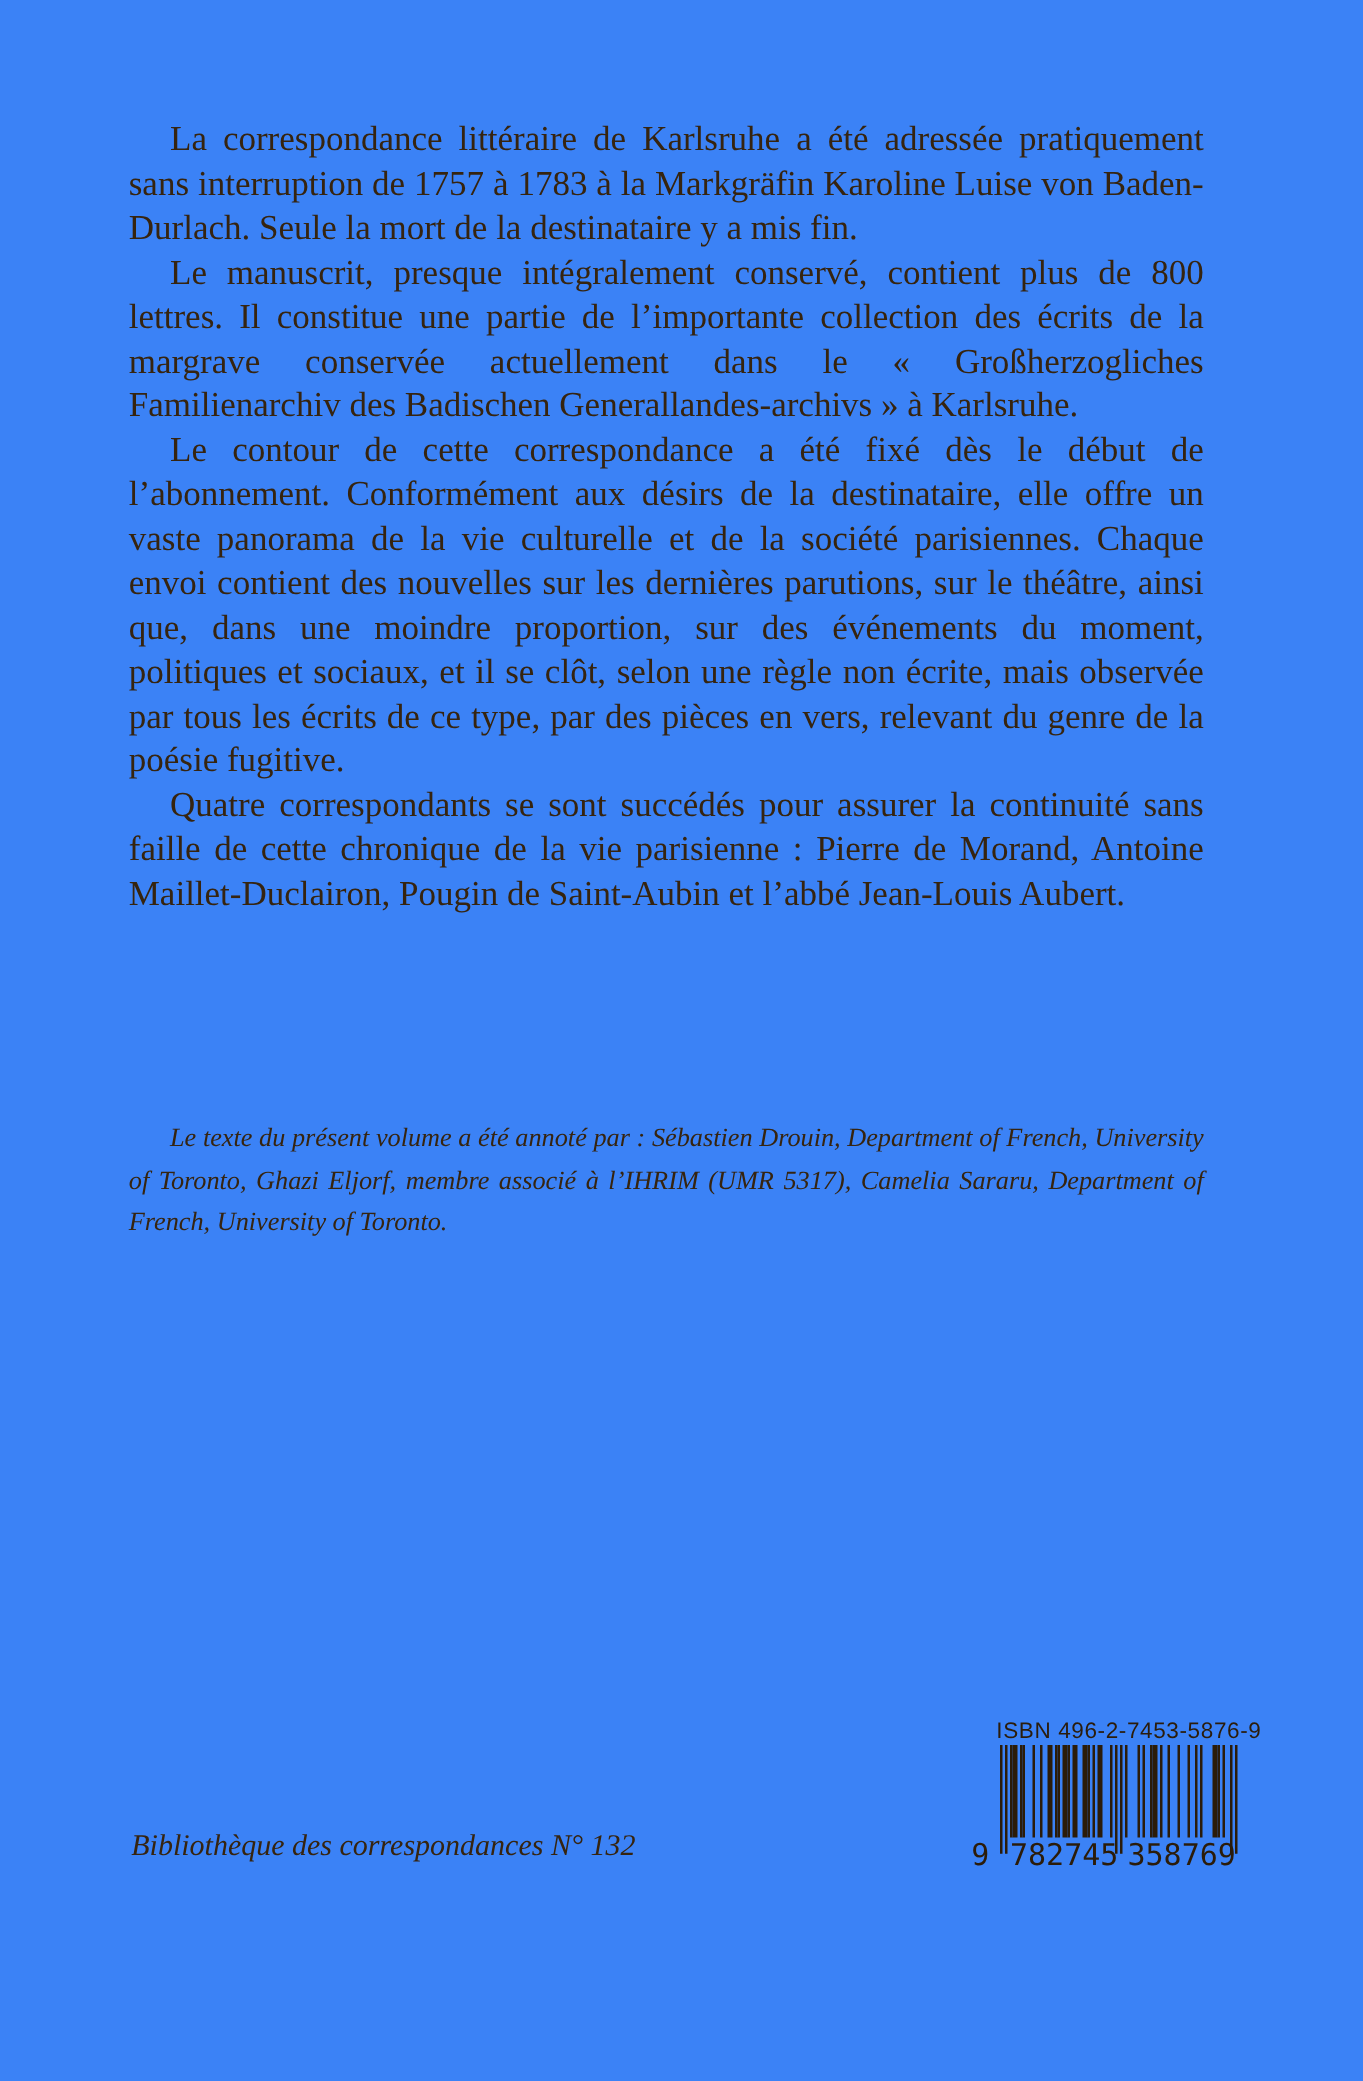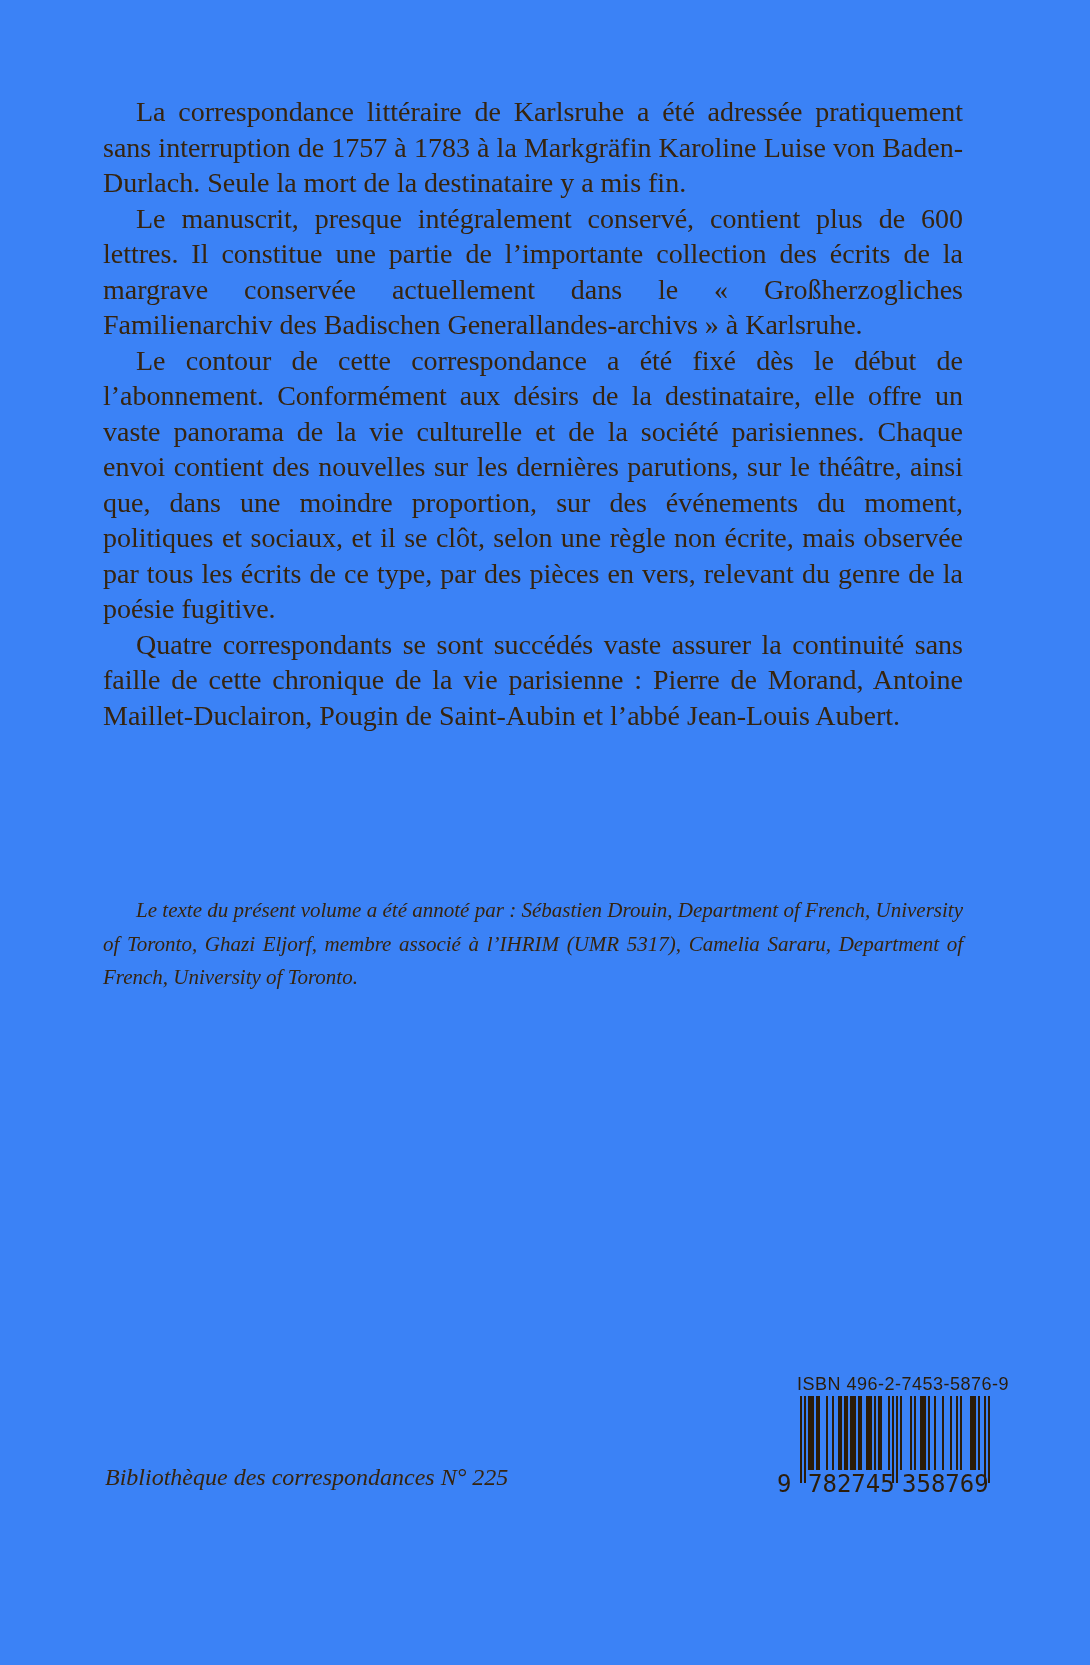--- a/index.html
+++ b/index.html
@@ -67,30 +67,30 @@
   .d-g1{position:absolute;left:8px;width:82px;top:0;text-align:left;}
   .d-g2{position:absolute;left:102px;width:82px;top:0;text-align:left;}
 </style>
 </head>
 <body>
 
 <div class="page" style="background: #3b82f6; color: rgb(54, 36, 15);">
 
   <div class="body-text" id="body-text">
       <p class="para">La correspondance littéraire de Karlsruhe a été adressée pratiquement sans interruption de 1757 à 1783 à la Markgräfin Karoline Luise von Baden-Durlach. Seule la mort de la destinataire y a mis fin.</p>
-      <p class="para">Le manuscrit, presque intégralement conservé, contient plus de 600 lettres. Il constitue une partie de l’importante collection des écrits de la margrave conservée actuellement dans le « Großherzogliches Familienarchiv des Badischen Generallandes-archivs » à Karlsruhe.</p>
+      <p class="para">Le manuscrit, presque intégralement conservé, contient plus de 800 lettres. Il constitue une partie de l’importante collection des écrits de la margrave conservée actuellement dans le « Großherzogliches Familienarchiv des Badischen Generallandes-archivs » à Karlsruhe.</p>
       <p class="para">Le contour de cette correspondance a été fixé dès le début de l’abonnement. Conformément aux désirs de la destinataire, elle offre un vaste panorama de la vie culturelle et de la société parisiennes. Chaque envoi contient des nouvelles sur les dernières parutions, sur le théâtre, ainsi que, dans une moindre proportion, sur des événements du moment, politiques et sociaux, et il se clôt, selon une règle non écrite, mais observée par tous les écrits de ce type, par des pièces en vers, relevant du genre de la poésie fugitive.</p>
-      <p class="para">Quatre correspondants se sont succédés vaste assurer la continuité sans faille de cette chronique de la vie parisienne : Pierre de Morand, Antoine Maillet-Duclairon, Pougin de Saint-Aubin et l’abbé Jean-Louis Aubert.</p>
+      <p class="para">Quatre correspondants se sont succédés pour assurer la continuité sans faille de cette chronique de la vie parisienne : Pierre de Morand, Antoine Maillet-Duclairon, Pougin de Saint-Aubin et l’abbé Jean-Louis Aubert.</p>
     </div>
 
   <div class="annotation">
     <p class="ann">Le texte du présent volume a été annoté par : Sébastien Drouin, Department of French, University of Toronto, Ghazi Eljorf, membre associé à l’IHRIM (UMR 5317), Camelia Sararu, Department of French, University of Toronto.</p>
   </div>
 
-  <div class="series">Bibliothèque des correspondances N° 225</div>
+  <div class="series">Bibliothèque des correspondances N° 132</div>
 
   <div class="isbn-block">
     <div class="isbn-label">ISBN  496-2-7453-5876-9</div>
     <div class="barcode" id="barcode">
         <div class="module bar guard" style="background: rgb(43, 28, 10);"></div>
         <div class="module guard"></div>
         <div class="module bar guard" style="background: rgb(43, 28, 10);"></div>
         <div class="module"></div>
         <div class="module bar" style="background: rgb(43, 28, 10);"></div>
         <div class="module bar" style="background: rgb(43, 28, 10);"></div>

